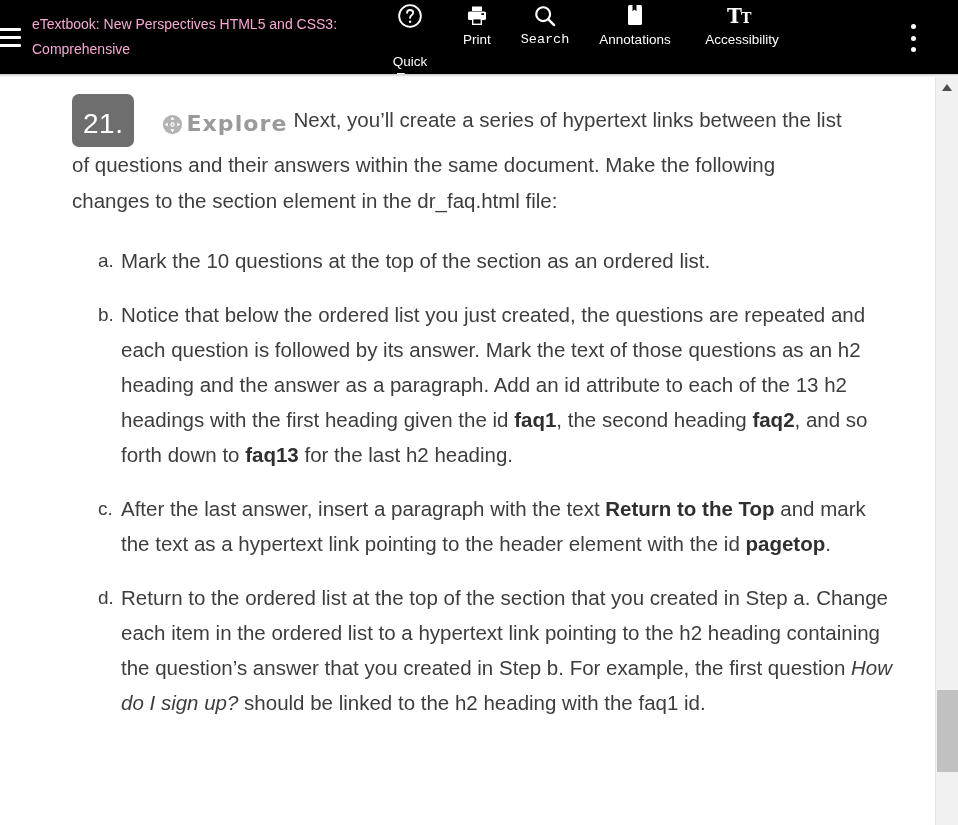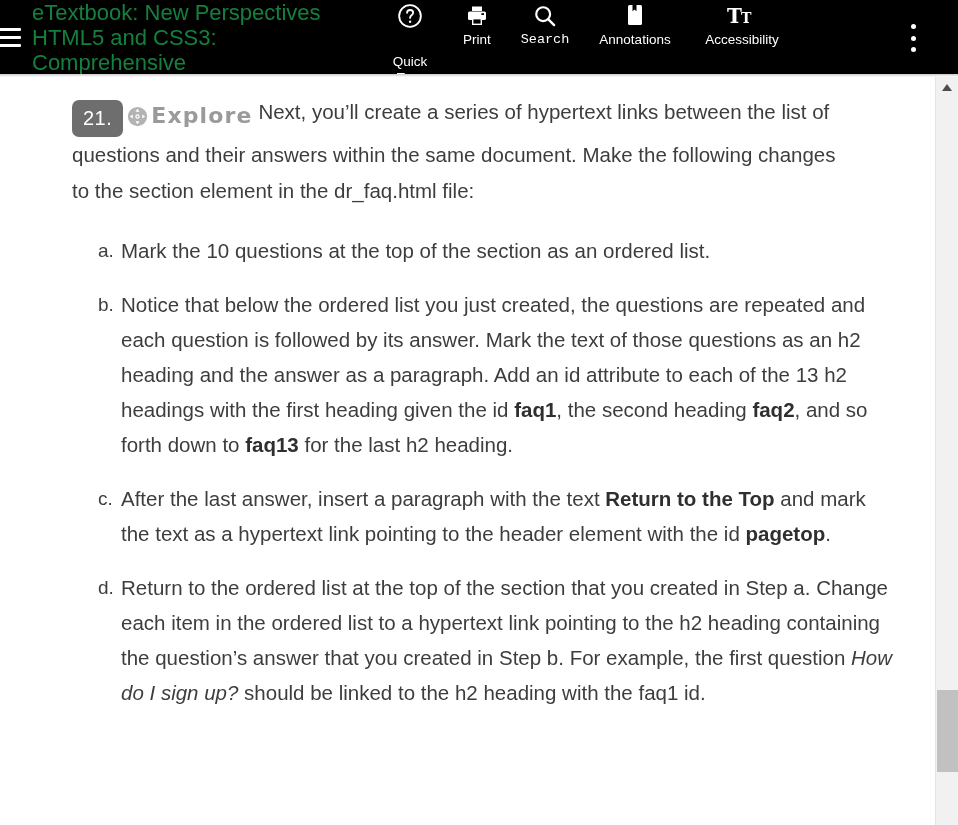--- a/index.html
+++ b/index.html
@@ -35,22 +35,22 @@
   }
   #hamburger span {
     display: block;
     height: 3px;
     background: #ffffff;
     width: 30px;
     border-radius: 1px;
   }
 
   #book-title {
-    color: #15803d;
-    font-size: 22px;
+    color: #f9a8d4;
+    font-size: 14px;
     line-height: 25px;
     margin-left: 11px;
     width: 340px;
     flex: 0 0 auto;
     font-weight: 400;
   }
 
   .tool-group {
     display: flex;
     align-items: flex-start;
@@ -139,25 +139,25 @@
     line-height: 36px;
     color: #3d3d3d;
     text-indent: 0;
   }
 
   .num-badge {
     display: inline-block;
     background: #6e6e6e;
     color: #ffffff;
     border-radius: 7px;
-    font-size: 20px;
+    font-size: 28px;
     line-height: 1;
-    padding: 8px 11px 9px 11px;
+    padding: 16px 11px 9px 11px;
     vertical-align: -6px;
-    margin-right: 4px;
+    margin-right: 28px;
     font-weight: 400;
     letter-spacing: 0.5px;
   }
 
   .explore-tag {
     display: inline-block;
     vertical-align: -4px;
     margin-right: 6px;
     white-space: nowrap;
   }

